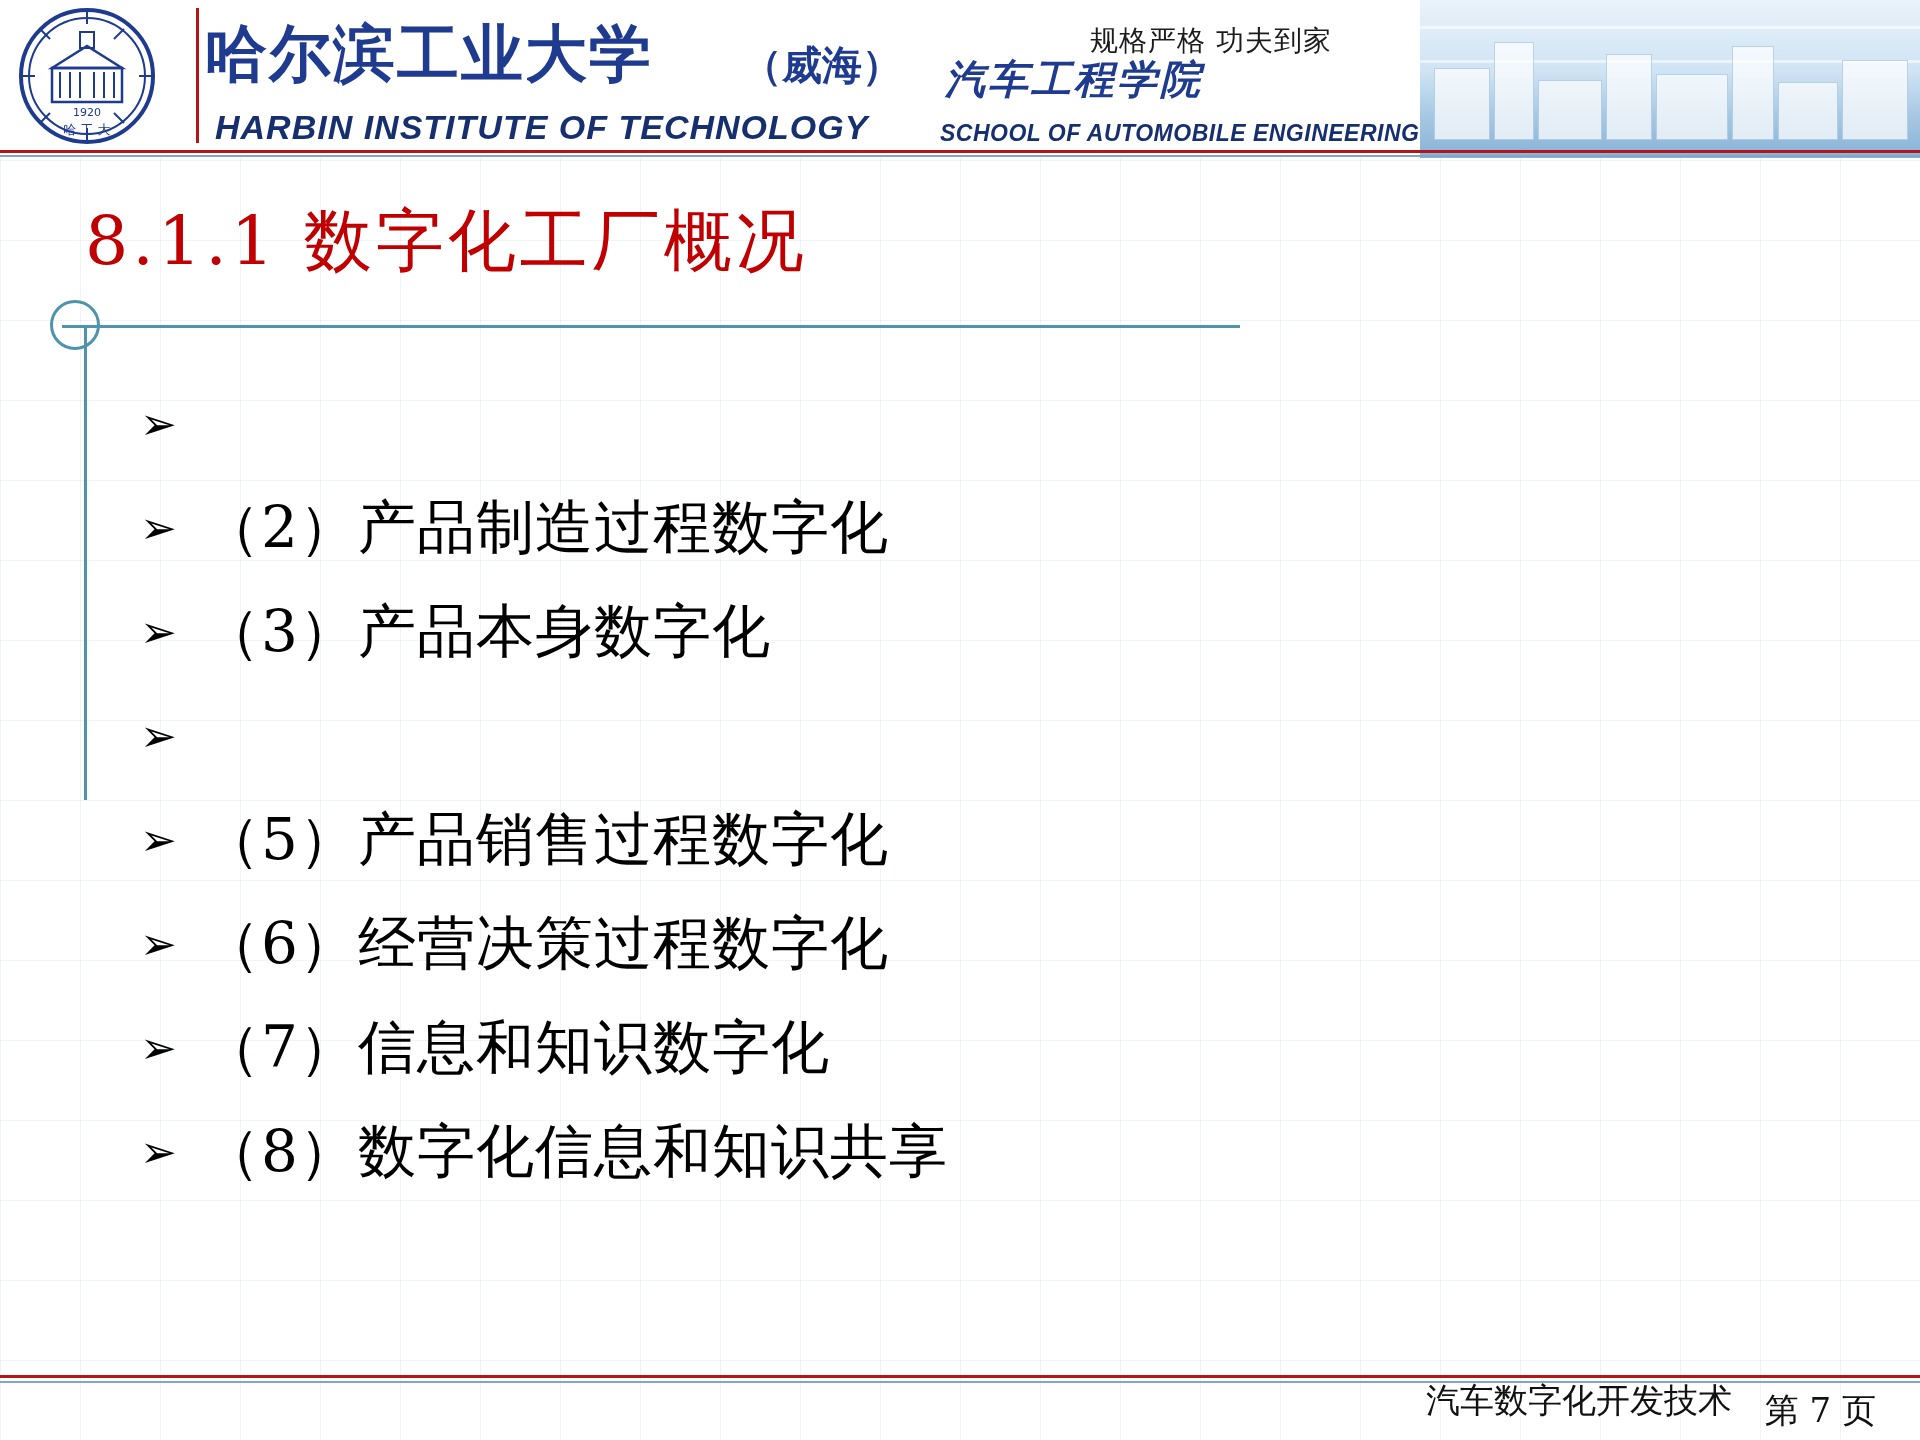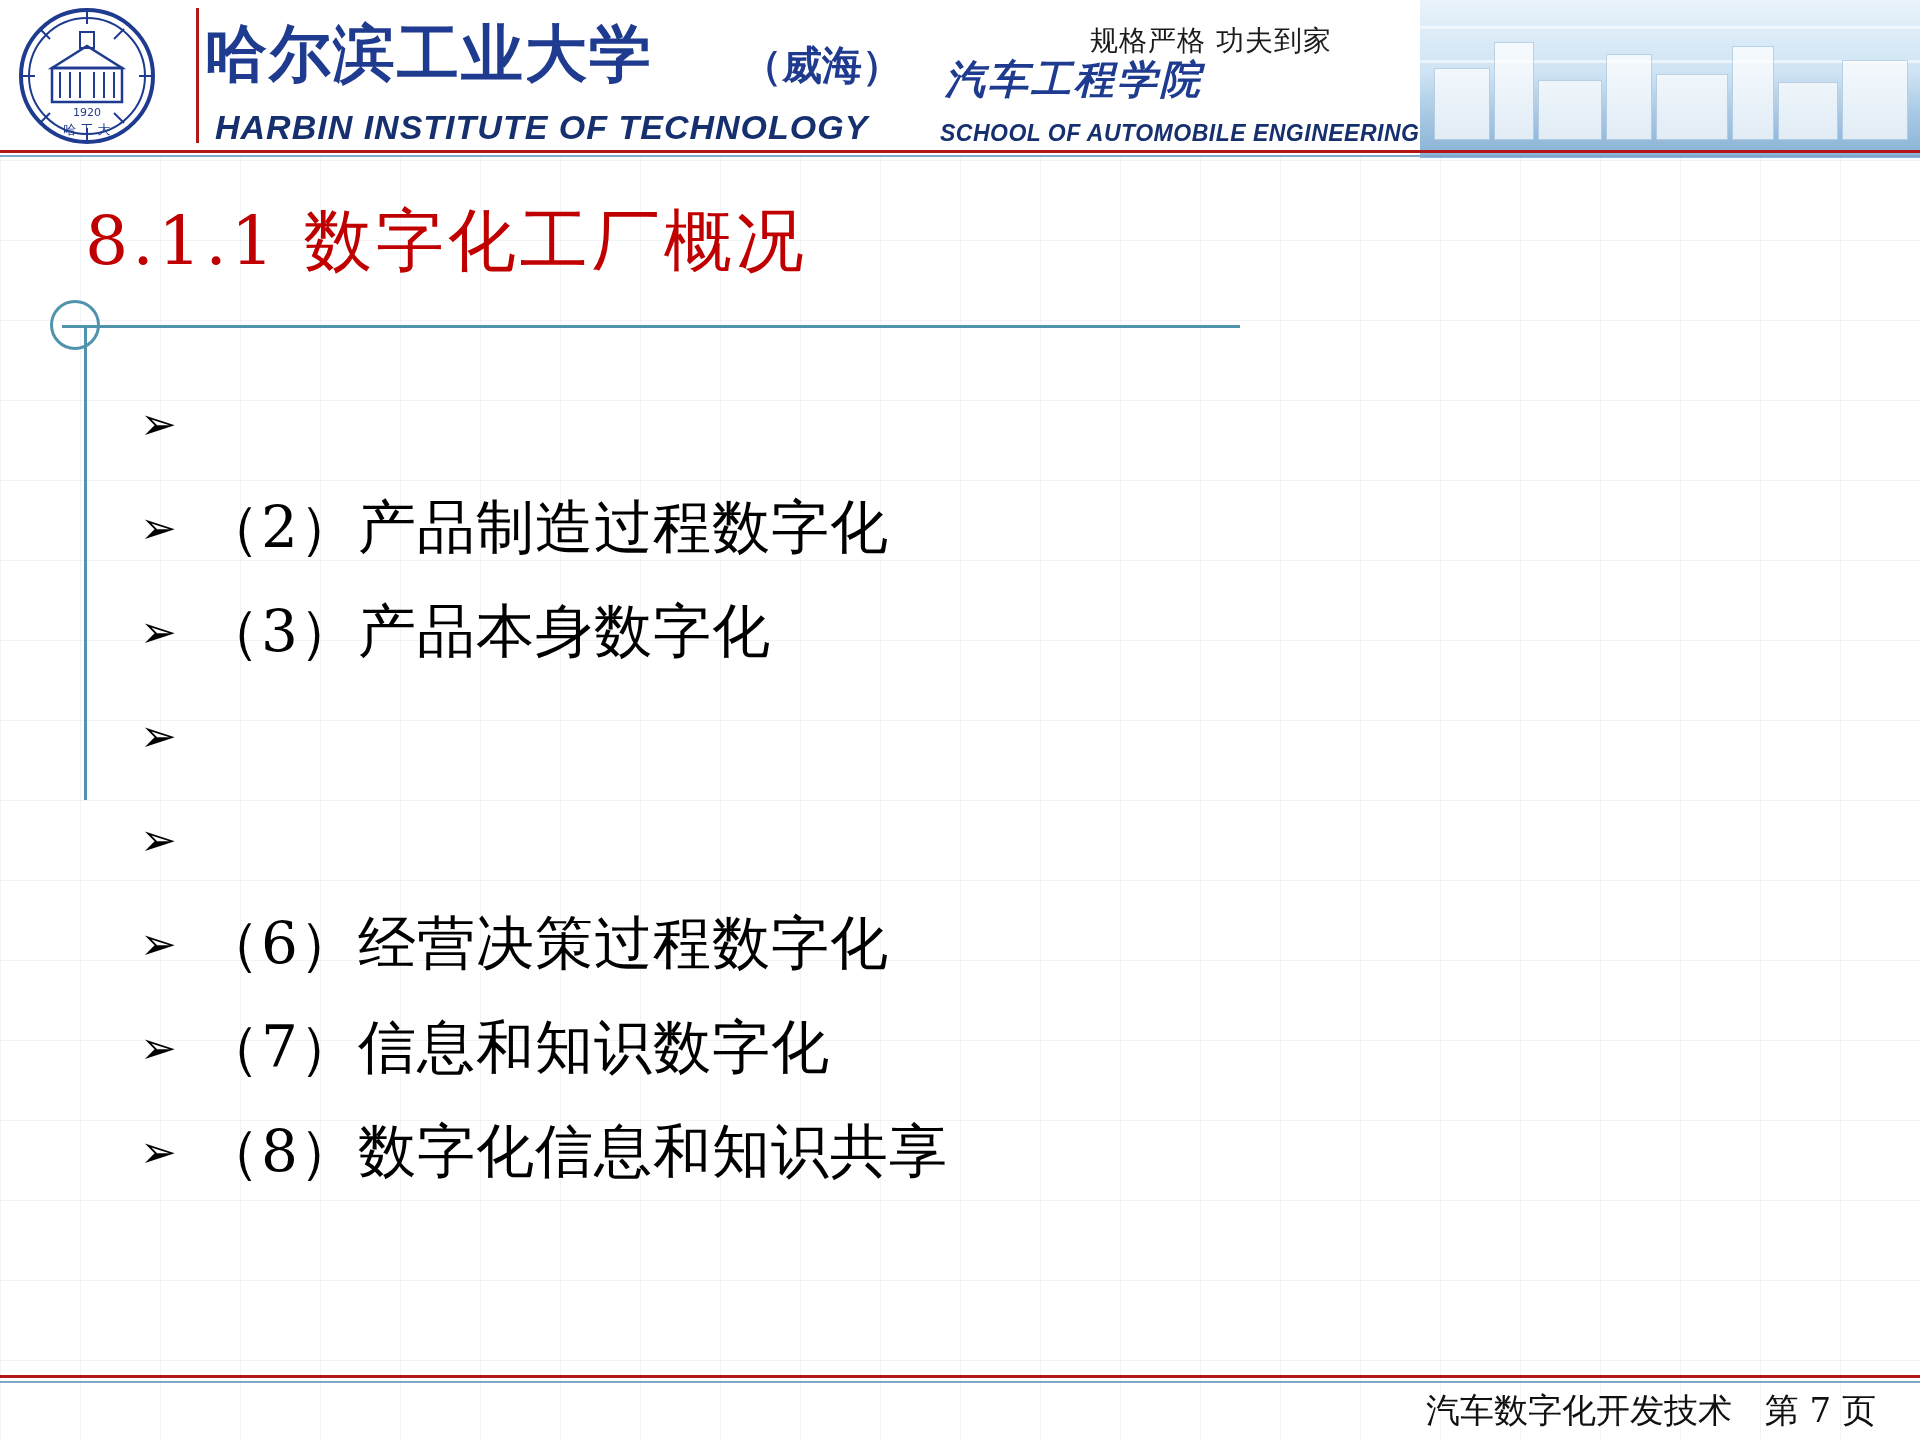--- a/index.html
+++ b/index.html
@@ -232,21 +232,21 @@
     background: #b31616;
   }
   .footer-rule-2 {
     position: absolute;
     bottom: 57px; left: 0;
     width: 1920px; height: 2px;
     background: #7fa8c8;
   }
   .footer-text {
     position: absolute;
-    bottom: 6px;
+    bottom: 16px;
     right: 188px;
     font-family: "DejaVu Serif", serif;
     font-size: 34px;
     color: #111111;
     white-space: nowrap;
   }
   .footer-page {
     position: absolute;
     bottom: 6px;
     right: 44px;
@@ -334,20 +334,21 @@
     </div>
     <div class="bullet-row">
       <span class="bullet-mark">➢</span>
       <span class="bullet-text">（3）产品本身数字化</span>
     </div>
     <div class="bullet-row">
       <span class="bullet-mark">➢</span>
     </div>
     <div class="bullet-row">
       <span class="bullet-mark">➢</span>
+      <span class="bullet-text">（5）产品销售过程数字化</span>
     </div>
     <div class="bullet-row">
       <span class="bullet-mark">➢</span>
       <span class="bullet-text">（6）经营决策过程数字化</span>
     </div>
     <div class="bullet-row">
       <span class="bullet-mark">➢</span>
       <span class="bullet-text">（7）信息和知识数字化</span>
     </div>
     <div class="bullet-row">

